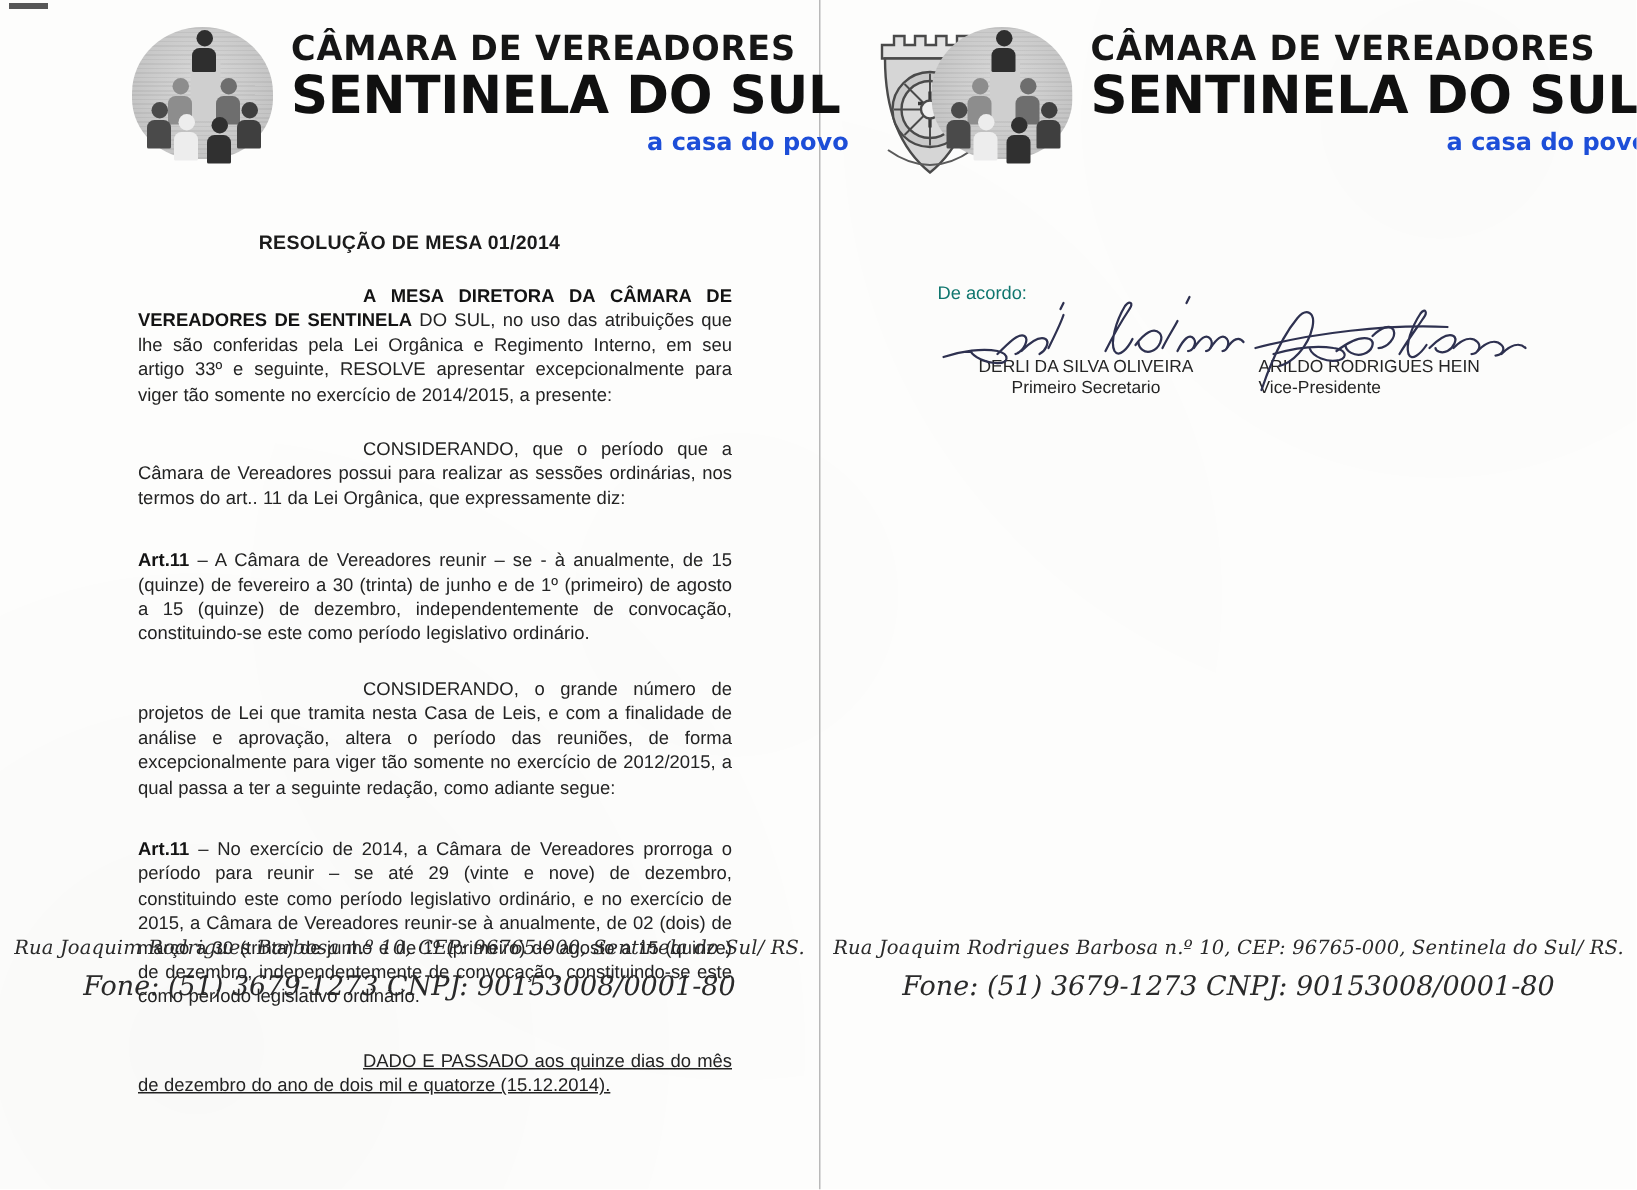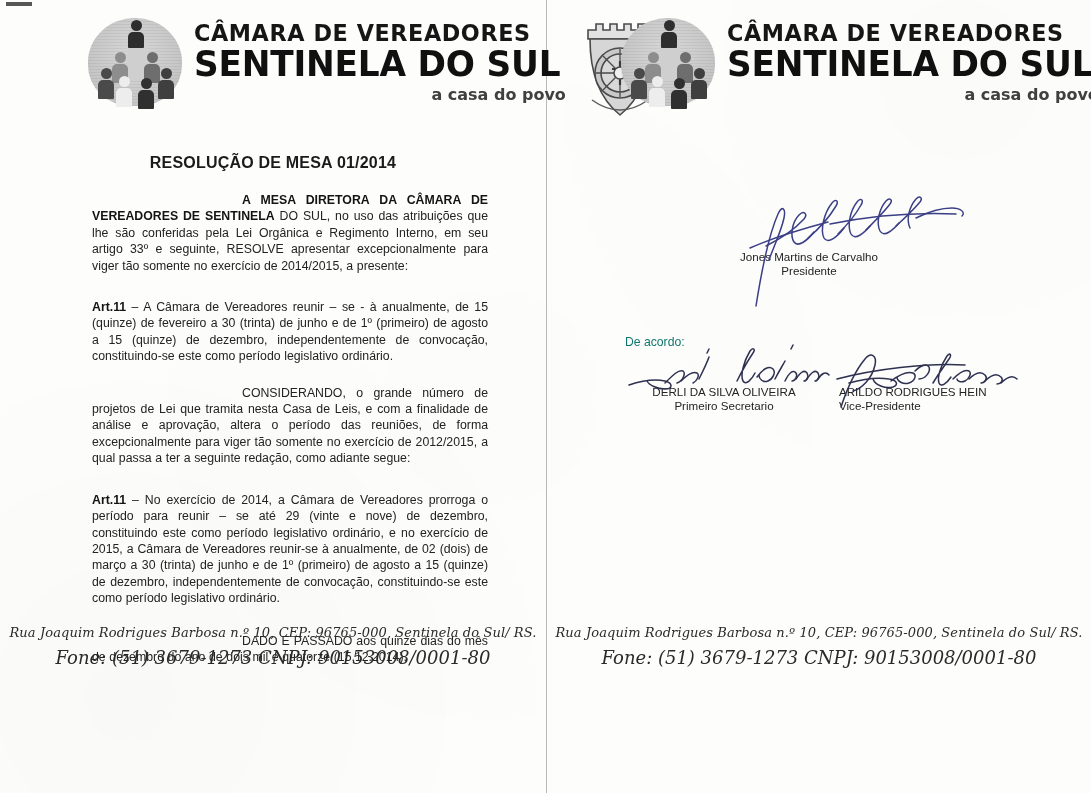--- a/index.html
+++ b/index.html
@@ -148,40 +148,40 @@
     color: #101010;
     white-space: nowrap;
     margin-top: 2px;
     transform: scaleX(.98);
     transform-origin: left center;
   }
   .lh-l3 {
     font-family: "DejaVu Sans", sans-serif;
     font-weight: 700;
     font-size: 16px;
-    color: #404040;
+    color: #1d4ed8;
     text-align: right;
     margin-top: 5px;
     padding-right: 2px;
   }
 
   .coat {
     position: relative;
     width: 80px;
     height: 104px;
     flex: 0 0 80px;
     margin-left: 12px;
     margin-top: 2px;
   }
 
   
   .doc-title {
     text-align: center;
     font-weight: 700;
-    font-size: 16px;
+    font-size: 13px;
     letter-spacing: .2px;
     margin: 22px 0 0 0;
     color: #1b1b1b;
   }
   .section-title {
     text-align: center;
     font-weight: 700;
     font-size: 15px;
     letter-spacing: .3px;
     margin: 30px 0 0 0;
@@ -194,21 +194,21 @@
     text-align: justify;
     font-size: 12.3px;
     line-height: 16.4px;
     margin: 20px 0 0 12px;
     color: #232323;
     word-spacing: .2px;
   }
   p.para .indent { display: inline-block; width: 150px; }
   p.para b { font-weight: 700; color: #131313; }
   p.para.art { margin-top: 25px; }
-  p.para.dado { margin-top: 26px; }
+  p.para.dado { margin-top: 26px; text-decoration: underline; }
 
   
   .footer {
     position: absolute;
     left: 0;
     right: 0;
     bottom: 12px;
     text-align: center;
     font-family: "DejaVu Serif", serif;
     font-style: italic;
@@ -322,20 +322,21 @@
       </div>
     </div>
 
     <div class="doc-title">RESOLUÇÃO DE MESA 01/2014</div>
 
     <div class="body-col">
 
       <p class="para"><span class="indent"></span><b>A MESA DIRETORA DA CÂMARA DE VEREADORES DE SENTINELA</b><span> DO SUL, no uso das atribuições que lhe são conferidas pela Lei Orgânica e Regimento Interno, em seu artigo 33º e seguinte, RESOLVE apresentar excepcionalmente para viger tão somente no exercício de 2014/2015, a presente:</span></p>
 
 
+      <p class="para"><span class="indent"></span><span>CONSIDERANDO, que o período que a Câmara de Vereadores possui para realizar as sessões ordinárias, nos termos do art.. 11 da Lei Orgânica, que expressamente diz:</span></p>
 
       <p class="para art"><b>Art.11</b><span> – A Câmara de Vereadores reunir – se - à anualmente, de 15 (quinze) de fevereiro a 30 (trinta) de junho e de 1º (primeiro) de agosto a 15 (quinze) de dezembro, independentemente de convocação, constituindo-se este como período legislativo ordinário.</span></p>
 
       <p class="para"><span class="indent"></span><span>CONSIDERANDO, o grande número de projetos de Lei que tramita nesta Casa de Leis, e com a finalidade de análise e aprovação, altera o período das reuniões, de forma excepcionalmente para viger tão somente no exercício de 2012/2015, a qual passa a ter a seguinte redação, como adiante segue:</span></p>
 
       <p class="para art"><b>Art.11</b><span> – No exercício de 2014, a Câmara de Vereadores prorroga o período para reunir – se até 29 (vinte e nove) de dezembro, constituindo este como período legislativo ordinário, e no exercício de 2015, a Câmara de Vereadores reunir-se à anualmente, de 02 (dois) de março a 30 (trinta) de junho e de 1º (primeiro) de agosto a 15 (quinze) de dezembro, independentemente de convocação, constituindo-se este como período legislativo ordinário.</span></p>
 
       <p class="para dado"><span class="indent"></span><span>DADO E PASSADO aos quinze dias do mês de dezembro do ano de dois mil e quatorze (15.12.2014).</span></p>
     </div>
 
@@ -383,39 +384,20 @@
       </div>
 
       <div class="lh-words">
         <div class="lh-l1">CÂMARA  DE VEREADORES</div>
         <div class="lh-l2">SENTINELA DO SUL</div>
         <div class="lh-l3">a casa do povo</div>
       </div>
 
     </div>
 
-    <div class="sig-top">
-      <div class="sig-lines" style="display:inline-block; position:relative;">
-        <svg class="sig-ink" width="260" height="120" viewBox="0 0 260 120" style="left:-20px; top:-62px;">
-          <g fill="none" stroke="#3b3f86" stroke-width="1.5" stroke-linecap="round">
-            <path d="M36 118 C42 80 50 44 58 26 C62 17 66 20 64 30 C61 44 53 60 49 72"></path>
-            <path d="M46 58 C62 50 74 42 84 31 C88 26 84 22 79 27 C72 34 70 48 74 54 C78 60 88 52 94 44"></path>
-            <path d="M88 50 C100 40 110 28 116 18 C119 13 116 10 112 15 C104 25 100 42 104 50 C108 57 118 48 124 40"></path>
-            <path d="M118 46 C128 36 136 26 141 17 C144 12 141 9 137 14 C130 23 127 38 131 46 C135 53 144 45 150 38"></path>
-            <path d="M146 42 C156 32 164 24 170 16 C173 12 170 9 166 13 C159 21 156 35 160 43 C164 50 173 42 179 35"></path>
-            <path d="M176 38 C186 29 194 21 200 14 C203 10 200 7 196 11 C189 19 186 32 190 40"></path>
-            <path d="M196 30 C208 24 220 20 232 20 C240 20 246 24 242 28"></path>
-            <path d="M30 60 C48 52 78 42 108 34"></path>
-            <path d="M110 36 C150 28 190 24 236 26"></path>
-          </g>
-        </svg>
-        <div class="sig-name">Jones Martins de Carvalho</div>
-        <div class="sig-role">Presidente</div>
-      </div>
-    </div>
 
     <div class="deacordo">De acordo:</div>
 
     <div class="sig-row">
 
       <div class="sig-block">
         <svg class="sig-ink" width="220" height="70" viewBox="0 0 220 70" style="left:10px; top:-48px;">
           <g fill="none" stroke="#2e3150" stroke-width="1.5" stroke-linecap="round">
             <path d="M10 48 C22 44 36 42 46 44 C54 46 54 52 46 52 C38 52 30 48 28 44"></path>
             <path d="M46 46 C54 38 60 32 64 34 C67 36 64 44 58 46"></path>

